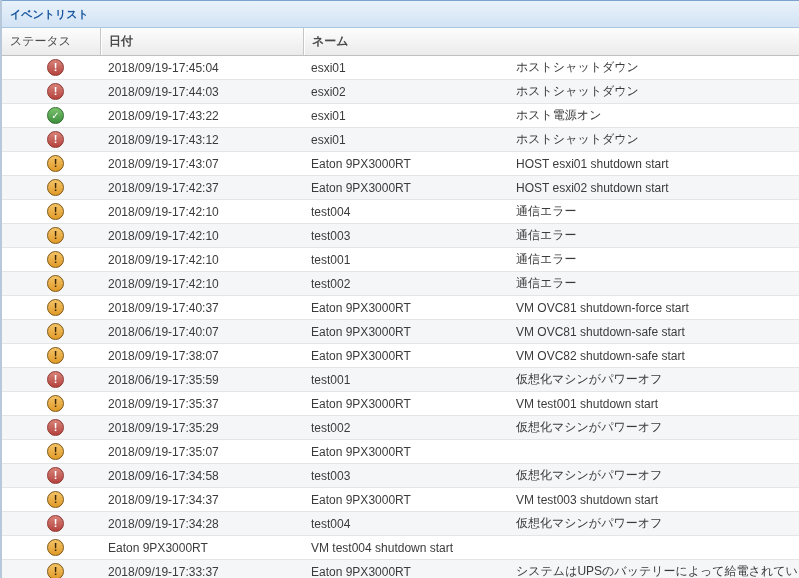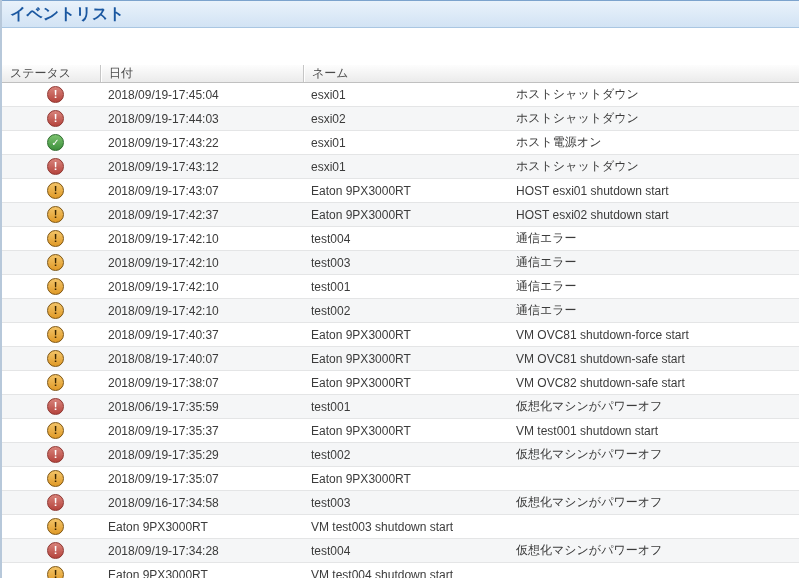--- a/index.html
+++ b/index.html
@@ -3,29 +3,29 @@
 <meta charset="utf-8">
 <style>
   * { margin:0; padding:0; box-sizing:border-box; }
   html,body { width:799px; height:578px; overflow:hidden; background:#fff;
     font-family:"Liberation Sans","DejaVu Sans",sans-serif; font-size:12px; color:#3b3b3b; }
   .panel { width:799px; height:578px; border-left:2px solid #b7c8da; background:#fff; }
   .panel-header {
     height:28px; line-height:26px; padding-left:8px;
     background:linear-gradient(#e9f2fb,#d2e3f4);
     border-top:1px solid #7ca3cd; border-bottom:1px solid #a9c6e2;
-    color:var(--title-color,#1a57a0); font-weight:bold; font-size:16px;
+    color:var(--title-color,#1a57a0); font-weight:bold; font-size:11px;
   }
   .grid-head {
     display:grid; grid-template-columns:98px 203px 205px 1fr;
-    height:18px; background:linear-gradient(#fdfdfd,#ebebeb);
-    border-bottom:1px solid #c0c0c0; color:#4a4a4a;margin-top:37px;
+    height:28px; background:linear-gradient(#fdfdfd,#ebebeb);
+    border-bottom:1px solid #c0c0c0; color:#4a4a4a;
   }
   .th { display:flex; align-items:center; padding-left:8px; cursor:default; position:relative; }
-  .th + .th { border-left:1px solid #c6c6c6; box-shadow:inset 1px 0 0 #fff; }
+  .th + .th { border-left:1px solid #c6c6c6; box-shadow:inset 1px 0 0 #fff;font-weight:bold; }
   .tbody { width:100%; }
   .row {
     display:grid; grid-template-columns:98px 203px 205px 1fr;
     height:24px; align-items:center; border-bottom:1px solid #e4e5e6; background:#fff;
   }
   .row:nth-child(even) { background:#f5f6f7; }
   .cell { padding-left:8px; white-space:nowrap; overflow:hidden; }
   .c-status { padding-left:45px; }
   .icon {
     width:17px; height:17px; border-radius:50%;
@@ -134,21 +134,21 @@
       <span class="icon icon-warning">!</span>
     </div>
     <div class="cell c-date">2018/09/19-17:40:37</div>
     <div class="cell c-name">Eaton 9PX3000RT</div>
     <div class="cell c-message">VM OVC81 shutdown-force start</div>
   </div>
       <div class="row">
     <div class="cell c-status">
       <span class="icon icon-warning">!</span>
     </div>
-    <div class="cell c-date">2018/08/19-17:40:07</div>
+    <div class="cell c-date">2018/06/19-17:40:07</div>
     <div class="cell c-name">Eaton 9PX3000RT</div>
     <div class="cell c-message">VM OVC81 shutdown-safe start</div>
   </div>
       <div class="row">
     <div class="cell c-status">
       <span class="icon icon-warning">!</span>
     </div>
     <div class="cell c-date">2018/09/19-17:38:07</div>
     <div class="cell c-name">Eaton 9PX3000RT</div>
     <div class="cell c-message">VM OVC82 shutdown-safe start</div>
@@ -189,20 +189,21 @@
       <span class="icon icon-error">!</span>
     </div>
     <div class="cell c-date">2018/09/16-17:34:58</div>
     <div class="cell c-name">test003</div>
     <div class="cell c-message">仮想化マシンがパワーオフ</div>
   </div>
       <div class="row">
     <div class="cell c-status">
       <span class="icon icon-warning">!</span>
     </div>
+    <div class="cell c-date">2018/09/19-17:34:37</div>
     <div class="cell c-name">Eaton 9PX3000RT</div>
     <div class="cell c-message">VM test003 shutdown start</div>
   </div>
       <div class="row">
     <div class="cell c-status">
       <span class="icon icon-error">!</span>
     </div>
     <div class="cell c-date">2018/09/19-17:34:28</div>
     <div class="cell c-name">test004</div>
     <div class="cell c-message">仮想化マシンがパワーオフ</div>

